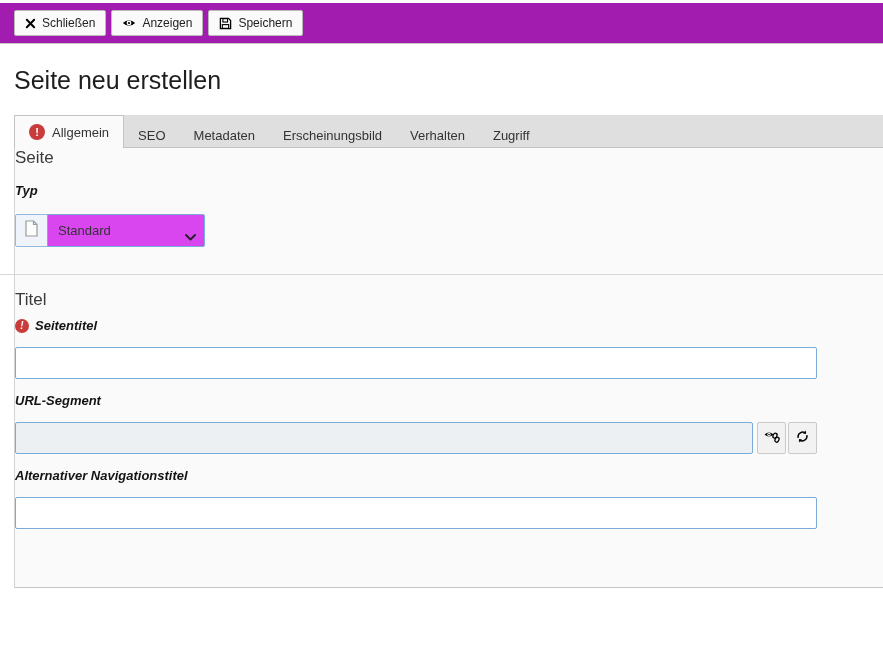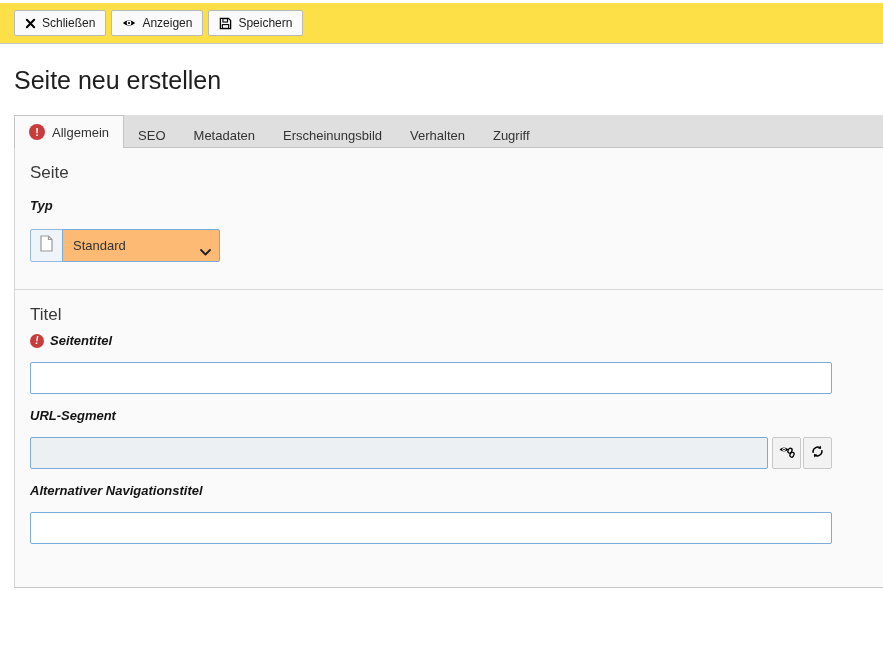--- a/index.html
+++ b/index.html
@@ -7,21 +7,21 @@
     margin: 0; padding: 0;
     width: 883px; height: 663px;
     background: #fff;
     font-family: "Liberation Sans", "DejaVu Sans", sans-serif;
     color: #333;
     overflow: hidden;
   }
   
   .topbar {
     margin-top: 3px;
-    background: #fde047;
+    background: #a21caf;
     border-bottom: 1px solid #c6c6c6;
     padding: 7px 14px;
     display: flex;
     gap: 5px;
     align-items: center;
   }
   .tbtn {
     display: inline-flex;
     align-items: center;
     gap: 6px;
@@ -85,21 +85,20 @@
     flex: 0 0 auto;
   }
   .err-badge.small { width: 14px; height: 14px; font-size: 10px; }
   
   .panel {
     margin-left: 14px;
     background: #fafafa;
     border-left: 1px solid #d4d4d4;
     border-bottom: 1px solid #c6c6c6;
     height: 440px;
-    padding: 15px;
   }
   .form-col { max-width: 802px; }
   .sec-heading {
     font-size: 17px;
     font-weight: 400;
     color: #3a3a3a;
     line-height: 20px;
     margin: 0;
   }
   .field-label {
@@ -129,21 +128,21 @@
     border: 1px solid #93badd;
     border-radius: 2px 0 0 2px;
     display: flex; align-items: center; justify-content: center;
     flex: 0 0 auto;
   }
   .select-wrap { position: relative; flex: 1; margin-left: -1px; }
   select.type-select {
     width: 100%; height: 33px;
     border: 1px solid #79acd9;
     border-radius: 0 2px 2px 0;
-    background: #fdba74;
+    background: #d946ef;
     font-family: inherit;
     font-size: 13px;
     color: #333;
     padding: 0 26px 0 10px;
     -webkit-appearance: none;
     appearance: none;
   }
   .select-caret {
     position: absolute; right: 9px; top: 13px;
     pointer-events: none;

